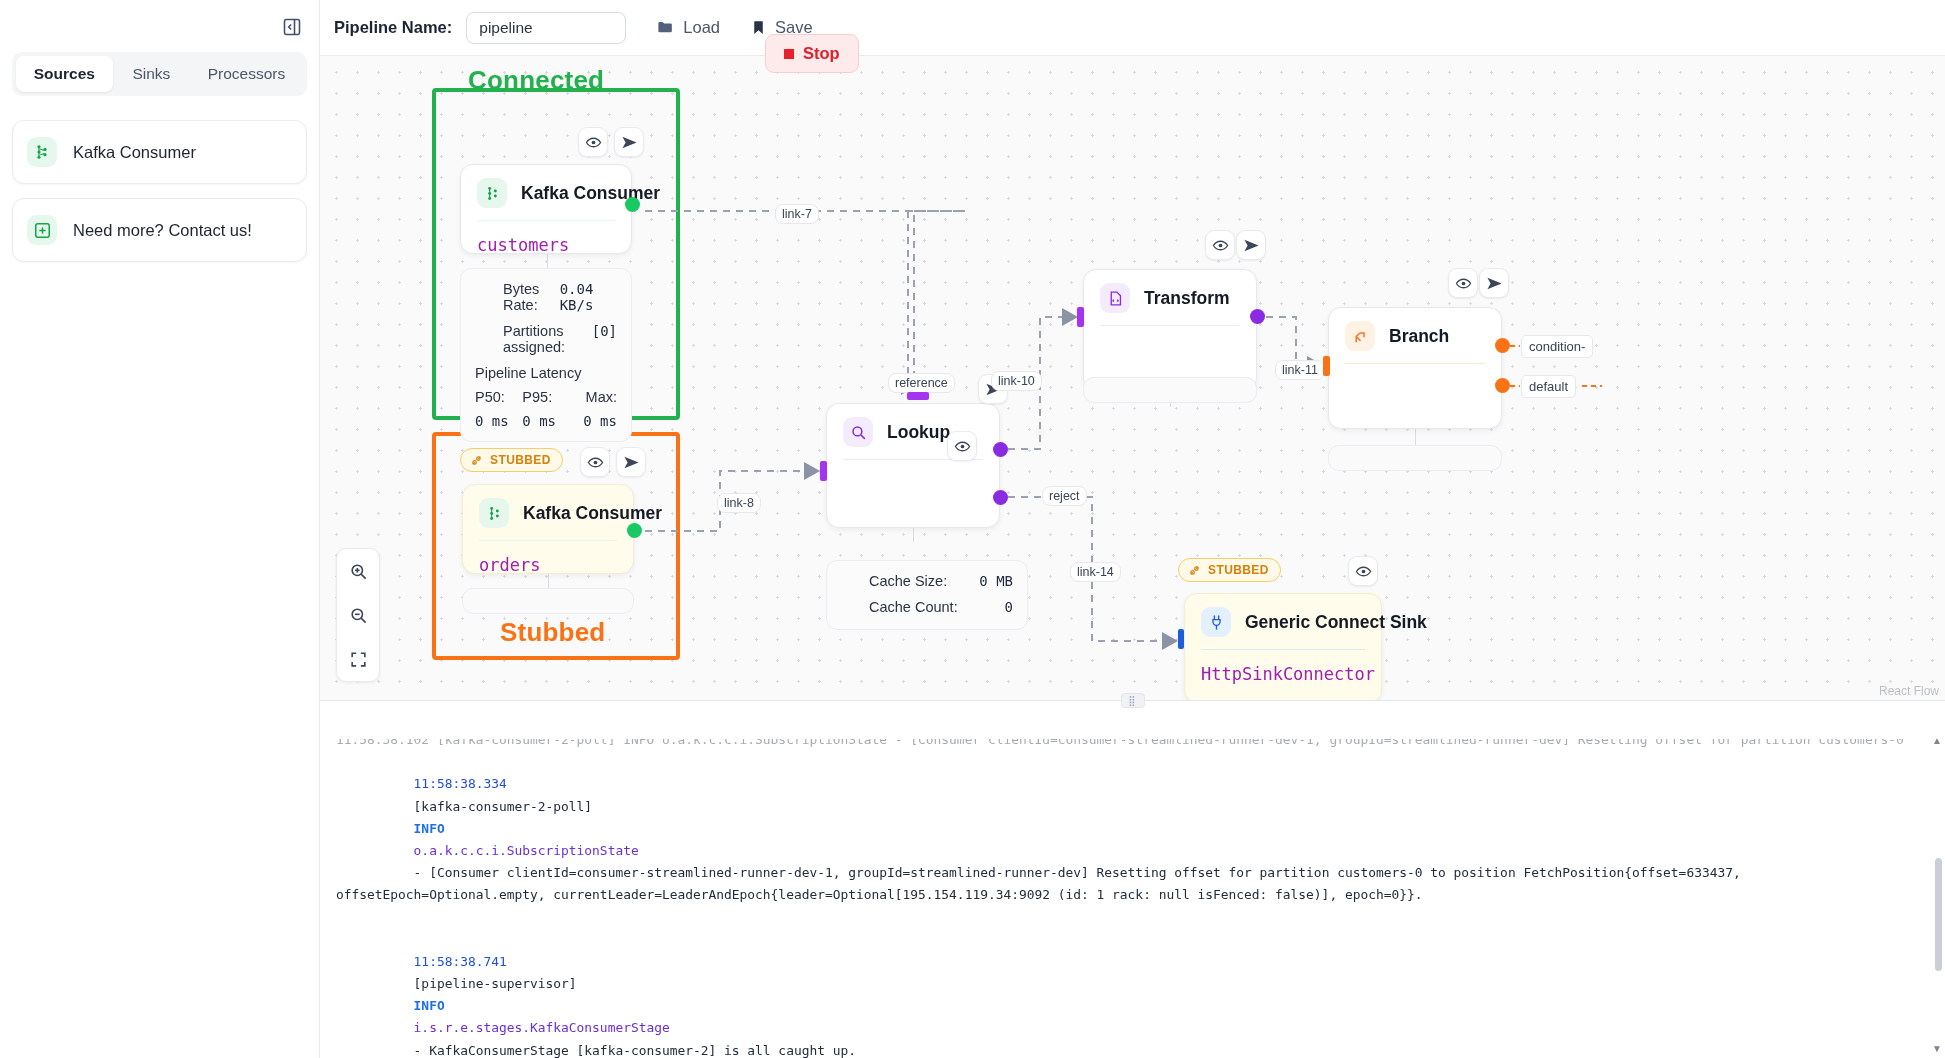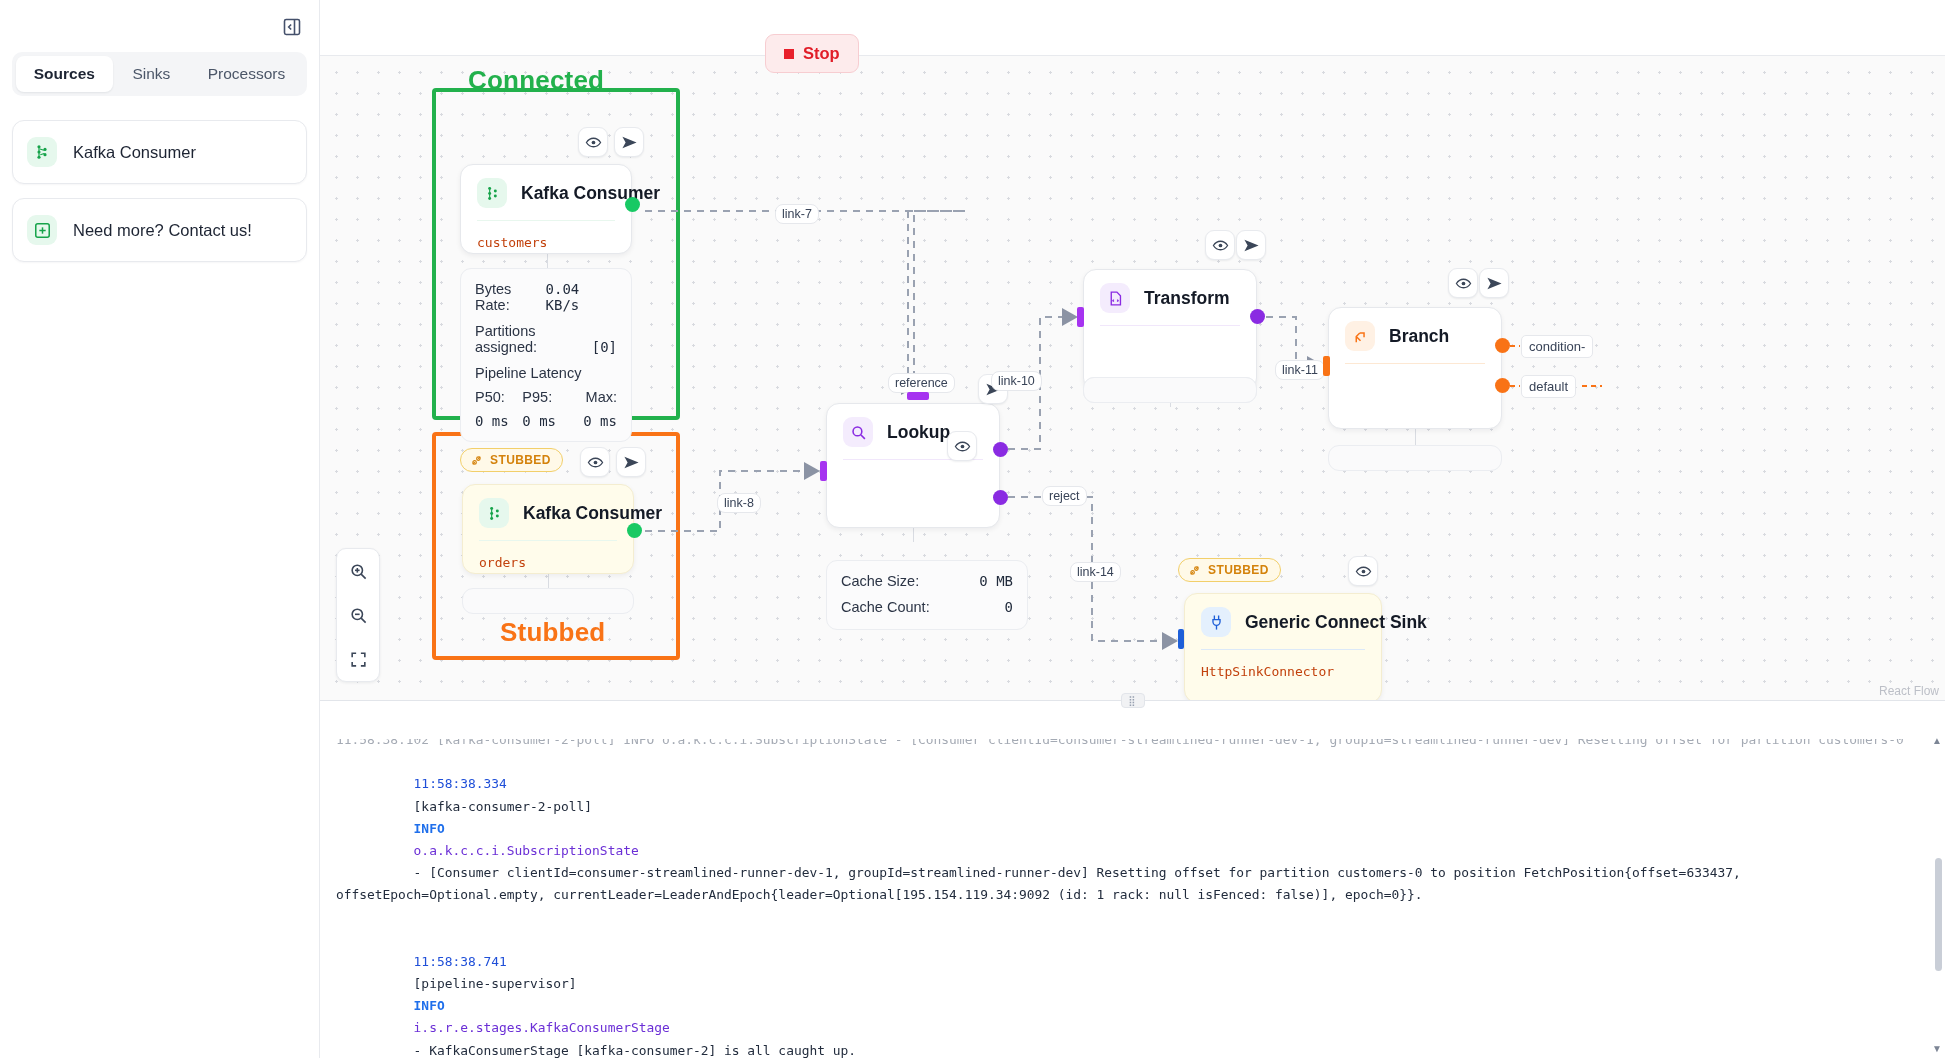--- a/index.html
+++ b/index.html
@@ -121,28 +121,28 @@
   
   .node {
     position: absolute; background: #fff; border: 1px solid #e6e8ec;
     border-radius: 13px; box-shadow: 0 2px 5px rgba(16,24,40,.06); z-index: 3;
   }
   .node.cream { background: #fffceb; border-color: #f4edd0; }
   .node-head { display: flex; align-items: center; gap: 14px; padding: 13px 16px 0 16px; }
   .node-title { font-size: 17.5px; font-weight: 600; color: #141a26; white-space: nowrap; }
   .node-rule { height: 1px; margin: 12px 16px 0 16px; }
   .node-sub {
-    font-family: "DejaVu Sans Mono", monospace; font-size: 13px; color: #c2410c;
+    font-family: "DejaVu Sans Mono", monospace; font-size: 17px; color: #a21caf;
     padding: 14px 16px 0 16px;
   }
   .metrics {
     position: absolute; background: #fbfbfc; border: 1px solid #ebedf1; border-radius: 11px;
     padding: 12px 14px; z-index: 3;
   }
-  .metrics-row { display: flex; justify-content: space-between; align-items: flex-end; margin-bottom: 10px; }
+  .metrics-row { display: flex; justify-content: space-between; align-items: flex-start; margin-bottom: 10px; margin-left: 28px; }
   .metrics-k { font-size: 14.5px; color: #2b3445; }
   .metrics-v { font-family: "DejaVu Sans Mono", monospace; font-size: 14px; color: #222c3d; }
   .metrics-section { font-size: 14.5px; color: #2b3445; margin: 2px 0 8px 0; }
   .lat-grid { display: grid; grid-template-columns: 1fr 1fr 1fr; }
   .lat-h { font-size: 14.5px; color: #2b3445; }
   .lat-h.r, .lat-v.r { text-align: right; }
   .lat-h.c, .lat-v.c { text-align: left; }
   .lat-v { font-family: "DejaVu Sans Mono", monospace; font-size: 14px; color: #222c3d; padding-top: 8px; }
 
   .empty-slot {
@@ -269,20 +269,40 @@
               <line x1="8" y1="12" x2="16" y2="12"></line>
           </svg>
         </span>
         <span class="palette-label">Need more? Contact us!</span>
       </div>
     </div>
   </aside>
 
   <div class="right-pane">
 
+    <div class="topbar">
+      <span class="pipe-label">Pipeline Name:</span>
+      <input class="pipe-input" value="pipeline" style="">
+      <div class="tb-action">
+        <span class="glyph">
+          <svg width="19" height="19" viewBox="0 0 24 24" fill="#53607a">
+            <path d="M3 6.5a1.5 1.5 0 0 1 1.5-1.5h4l1.6 1.8h8.4A1.5 1.5 0 0 1 20 8.3v8.2a1.5 1.5 0 0 1-1.5 1.5h-14A1.5 1.5 0 0 1 3 16.5z"></path>
+          </svg>
+        </span>
+        <span>Load</span>
+      </div>
+      <div class="tb-action">
+        <span class="glyph">
+          <svg width="17" height="19" viewBox="0 0 24 24" fill="#2b3445">
+            <path d="M6 3h12v18l-6-5.2L6 21z"></path>
+          </svg>
+        </span>
+        <span>Save</span>
+      </div>
+    </div>
 
     <div class="modebar">
       <div class="stop-btn">
         <span class="stop-sq"></span>
         <span>Stop</span>
       </div>
     </div>
 
     <div class="canvas">
 

